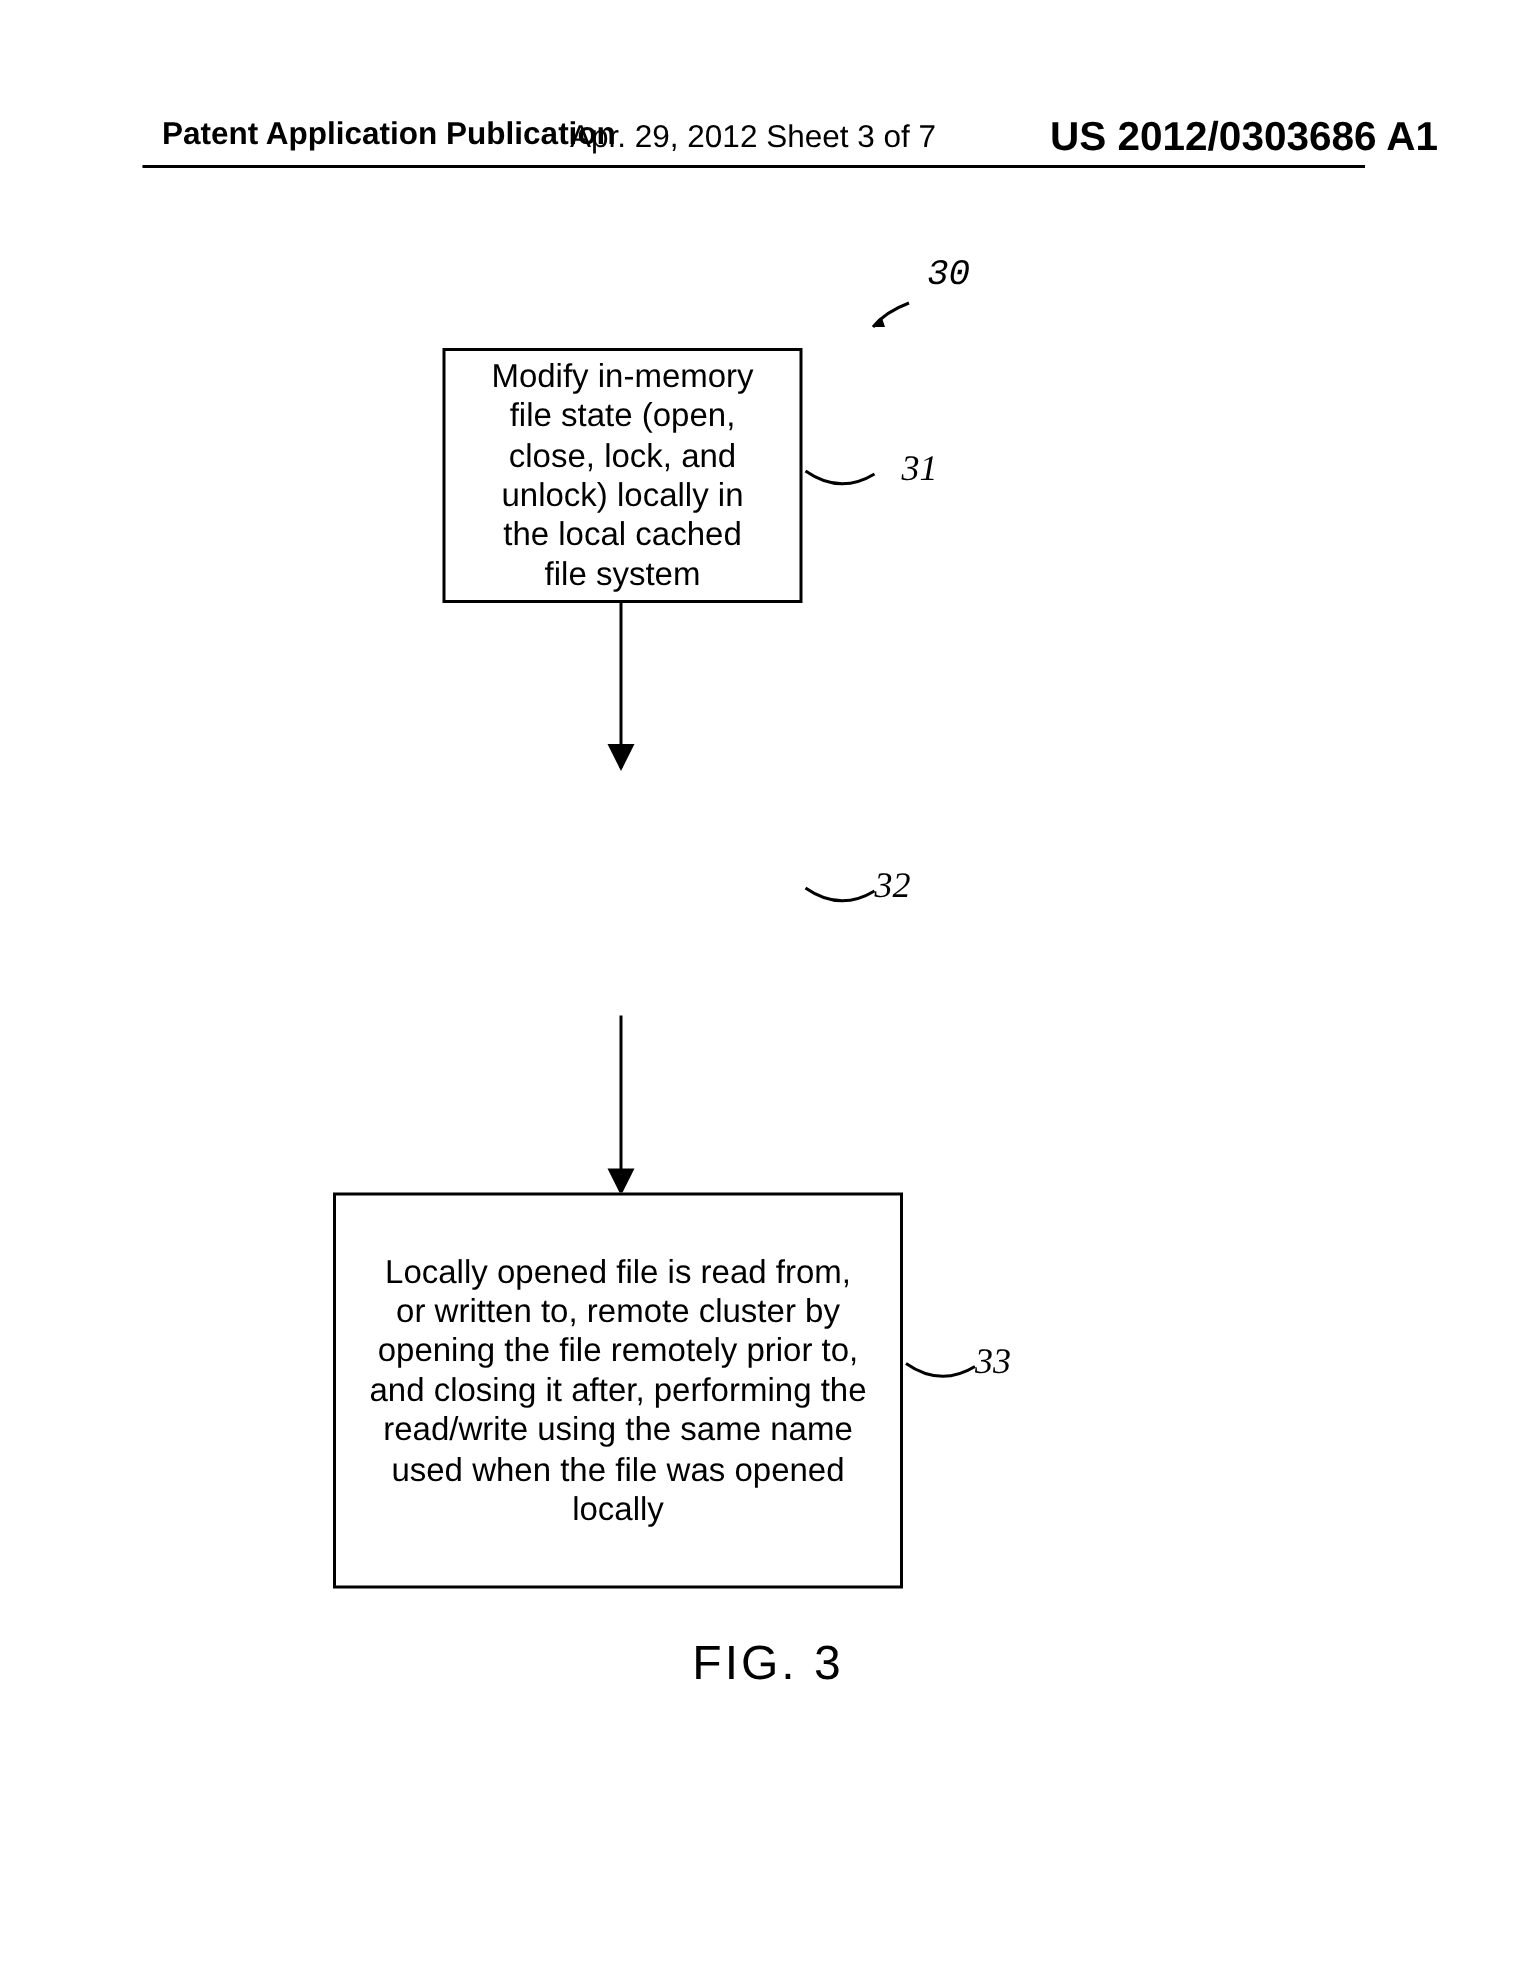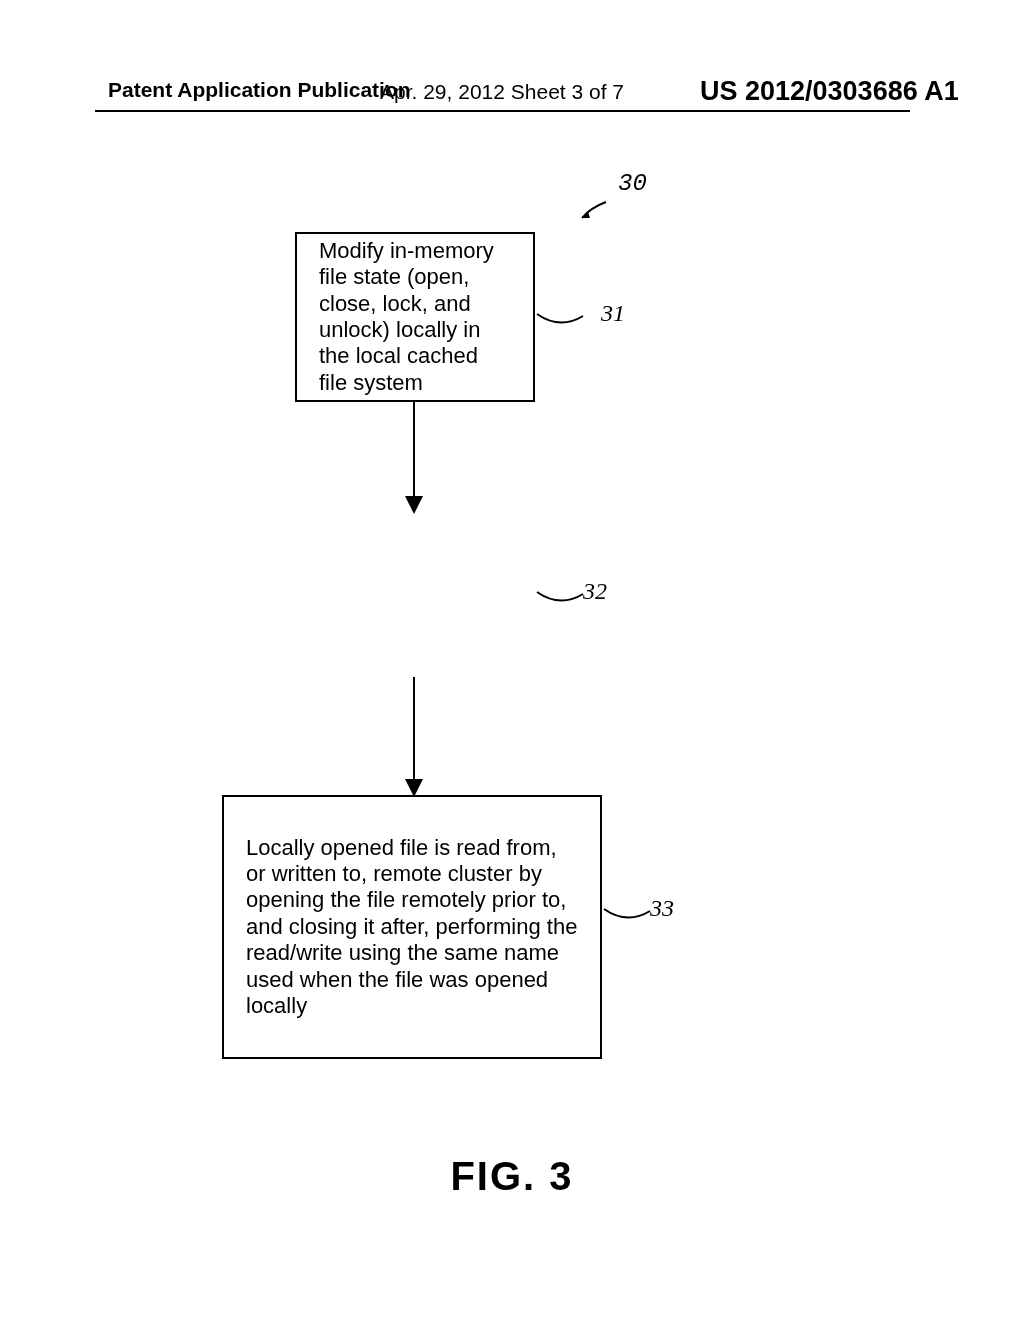--- a/index.html
+++ b/index.html
@@ -58,20 +58,21 @@
     top: 170px;
     font-size: 24px;
     font-family: Liberation Mono, monospace;
     font-style: italic;
   }
   
   .box {
     position: absolute;
     border: 2.5px solid #000000;
     background: #ffffff;
+    text-align: center;
     display: flex;
     align-items: center;
     justify-content: center;
     padding: 22px;
     box-sizing: border-box;
     font-size: 22px;
     line-height: 1.2;
   }
   .box1 { left: 295px; top: 232px; width: 240px; height: 170px; }
   .box2 { left: 295px; top: 512px; width: 240px; height: 165px; }
@@ -103,25 +104,25 @@
   .refcurve {
     position: absolute;
   }
   .ref31 { left: 601px; top: 300px; }
   .ref32 { left: 583px; top: 578px; }
   .ref33 { left: 650px; top: 895px; }
   .fig-label {
     position: absolute;
     left: 0;
     width: 1024px;
-    top: 1154px;
+    top: 1090px;
     text-align: center;
-    font-size: 40px;
+    font-size: 32px;
     font-family: Arial, Helvetica, sans-serif;
-    font-weight: bold;
+    font-weight: normal;
     letter-spacing: 2px;
   }
 </style>
 </head>
 <body>
 
 <div class="page">
 
   <div class="header-left">Patent Application Publication</div>
   <div class="header-center">Apr. 29, 2012  Sheet 3 of 7</div>

